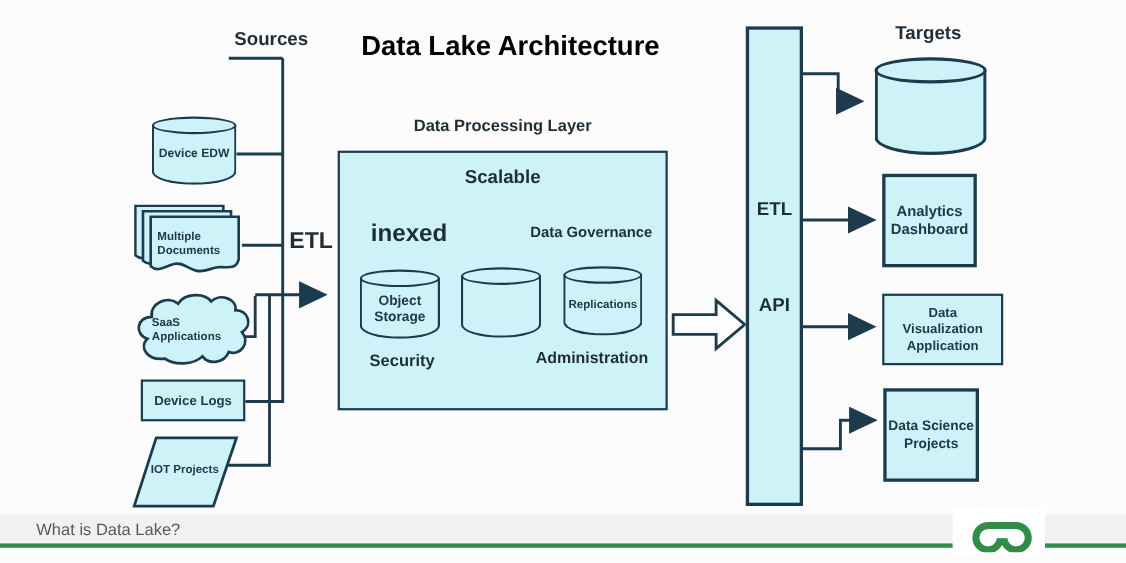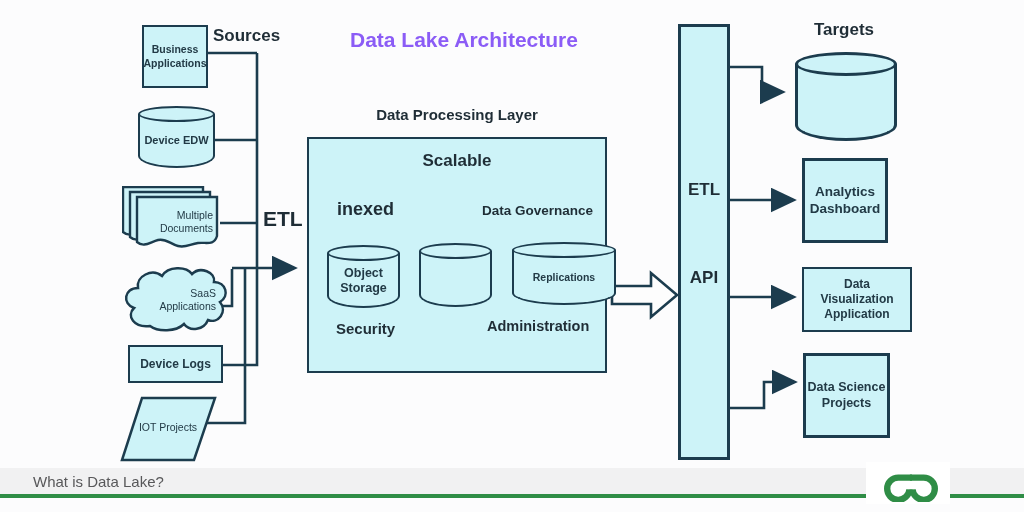--- a/index.html
+++ b/index.html
@@ -25,21 +25,21 @@
        border:2.5px solid var(--stroke);border-top:none;box-sizing:border-box;
        border-radius:0 0 50% 50% / 0 0 12px 12px;}
   .cyl .c-top{position:absolute;left:0;right:0;top:0;height:16px;background:var(--fill);
        border:2.5px solid var(--stroke);border-radius:50%;box-sizing:border-box;}
   .cyl .c-label{position:absolute;left:2px;right:2px;top:12px;bottom:4px;display:flex;
        align-items:center;justify-content:center;text-align:center;font-weight:600;
        color:#223a46;line-height:1.2;}
   .cyl.cyl-lg .c-body{top:12px;border-radius:0 0 50% 50% / 0 0 16px 16px;border-width:3px;}
   .cyl.cyl-lg .c-top{height:24px;border-width:3px;}
   .shape-label{position:absolute;display:flex;align-items:center;justify-content:center;
-       text-align:right;font-weight:400;color:#223a46;line-height:1.25;}
+       text-align:left;font-weight:700;color:#223a46;line-height:1.25;}
   .footer-bar{position:absolute;left:0;top:468px;width:1024px;height:26px;background:#f1f1f2;}
   .green-line{position:absolute;top:494px;height:4px;background:var(--green);}
   .logo-patch{position:absolute;left:866px;top:462px;width:84px;height:42px;background:#ffffff;}
 </style>
 </head>
 <body>
 
 <div id="stage">
 
   <svg class="wires" viewBox="0 0 1024 512">
@@ -60,28 +60,25 @@
 
       <path d="M730,67 H762 V92 H782" marker-end="url(#ah)"></path>
       <path d="M730,200 H793" marker-end="url(#ah)"></path>
       <path d="M730,297 H793" marker-end="url(#ah)"></path>
       <path d="M730,408 H764 V382 H794" marker-end="url(#ah)"></path>
     </g>
 
     <path d="M612,286 H651 V273 L677,295 L651,317 V304 H612 Z" fill="#fdfdfd" stroke="#1c3c4e" stroke-width="2.6"></path>
   </svg>
 
-  <div class="lbl center" style="left:322px;top:28px;width:284px;font-size:21px;font-weight:700;color:#8b5cf6;">Data Lake Architecture</div>
+  <div class="lbl center" style="left:322px;top:28px;width:284px;font-size:25px;font-weight:700;color:#000000;">Data Lake Architecture</div>
   <div class="lbl" style="left:213px;top:26px;font-size:17px;">Sources</div>
   <div class="lbl" style="left:263px;top:207px;font-size:21px;">ETL</div>
   <div class="lbl center" style="left:806px;top:20px;width:76px;font-size:17px;">Targets</div>
 
-  <div class="box" style="left:142px;top:25px;width:66px;height:63px;font-size:10.5px;">
-    <span>Business Applications</span>
-  </div>
 
   <div class="cyl" style="left:138px;top:106px;width:77px;height:62px;">
     <div class="c-body"></div>
     <div class="c-top"></div>
     <div class="c-label" style="font-size:11px;">Device EDW</div>
   </div>
 
   <svg class="abs" style="left:122px;top:186px;" width="100" height="66" viewBox="0 0 100 66">
     <g fill="#cdf3f8" stroke="#1c3c4e" stroke-width="2.4">
       <path d="M1,1 H81 V40 C78,50 70,46 62,47 C54,48 50,52 42,50 C34,48 30,42 22,44 C14,46 8,52 1,46 Z"></path>
@@ -105,33 +102,33 @@
   <svg class="abs" style="left:120px;top:396px;" width="98" height="67" viewBox="0 0 98 67">
     <polygon points="22,2 95,2 74,64 2,64" fill="#cdf3f8" stroke="#1c3c4e" stroke-width="2.5"></polygon>
   </svg>
   <div class="shape-label" style="left:130px;top:420px;width:76px;height:16px;font-size:10.5px;white-space:nowrap;">IOT Projects</div>
 
   <div class="lbl center" style="left:372px;top:106px;width:170px;font-size:15px;">Data Processing Layer</div>
 
   <div class="box" style="left:307px;top:137px;width:300px;height:236px;"></div>
 
   <div class="lbl center" style="left:407px;top:151px;width:100px;font-size:17px;">Scalable</div>
-  <div class="lbl" style="left:337px;top:199px;font-size:18px;">inexed</div>
+  <div class="lbl" style="left:337px;top:199px;font-size:22px;">inexed</div>
   <div class="lbl" style="left:482px;top:203px;font-size:13.5px;">Data Governance</div>
 
   <div class="cyl" style="left:327px;top:245px;width:73px;height:63px;">
     <div class="c-body"></div>
     <div class="c-top"></div>
     <div class="c-label" style="font-size:12.5px;">Object Storage</div>
   </div>
   <div class="cyl" style="left:419px;top:243px;width:73px;height:64px;">
     <div class="c-body"></div>
     <div class="c-top"></div>
   </div>
-  <div class="cyl" style="left:512px;top:242px;width:72px;height:63px;padding-left:32px;">
+  <div class="cyl" style="left:512px;top:242px;width:72px;height:63px;">
     <div class="c-body"></div>
     <div class="c-top"></div>
     <div class="c-label" style="font-size:10.5px;">Replications</div>
   </div>
 
   <div class="lbl" style="left:336px;top:320px;font-size:15px;">Security</div>
   <div class="lbl" style="left:487px;top:318px;font-size:14.5px;">Administration</div>
 
   <div class="box bold-border" style="left:678px;top:24px;width:52px;height:436px;"></div>
   <div class="lbl center" style="left:678px;top:180px;width:52px;font-size:17px;">ETL</div>

